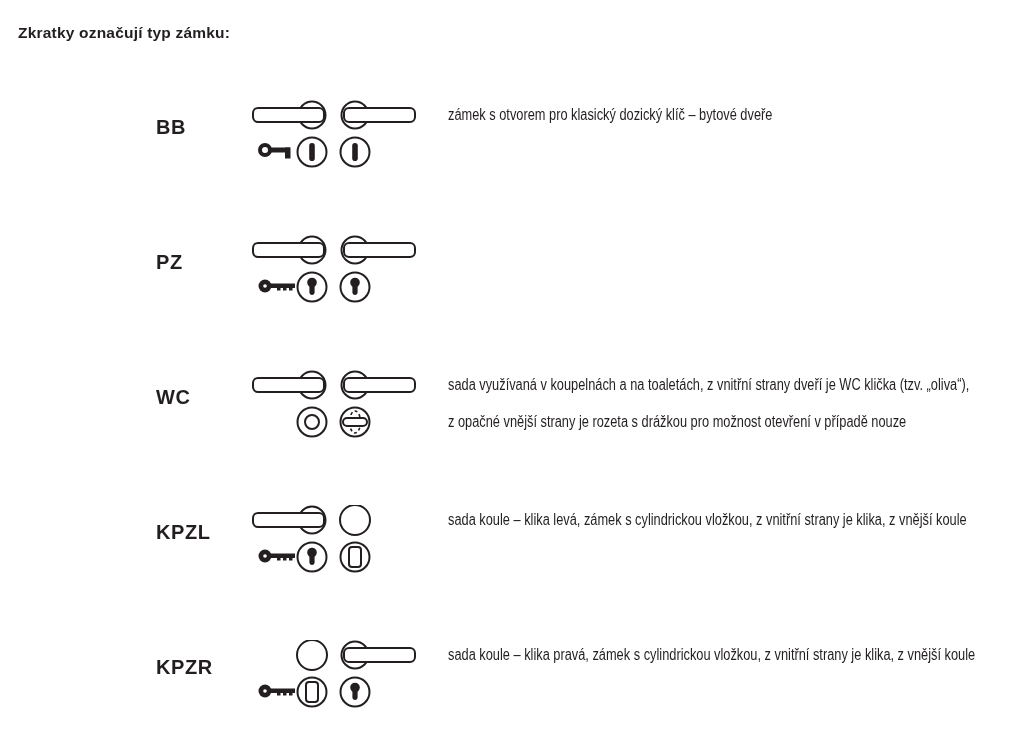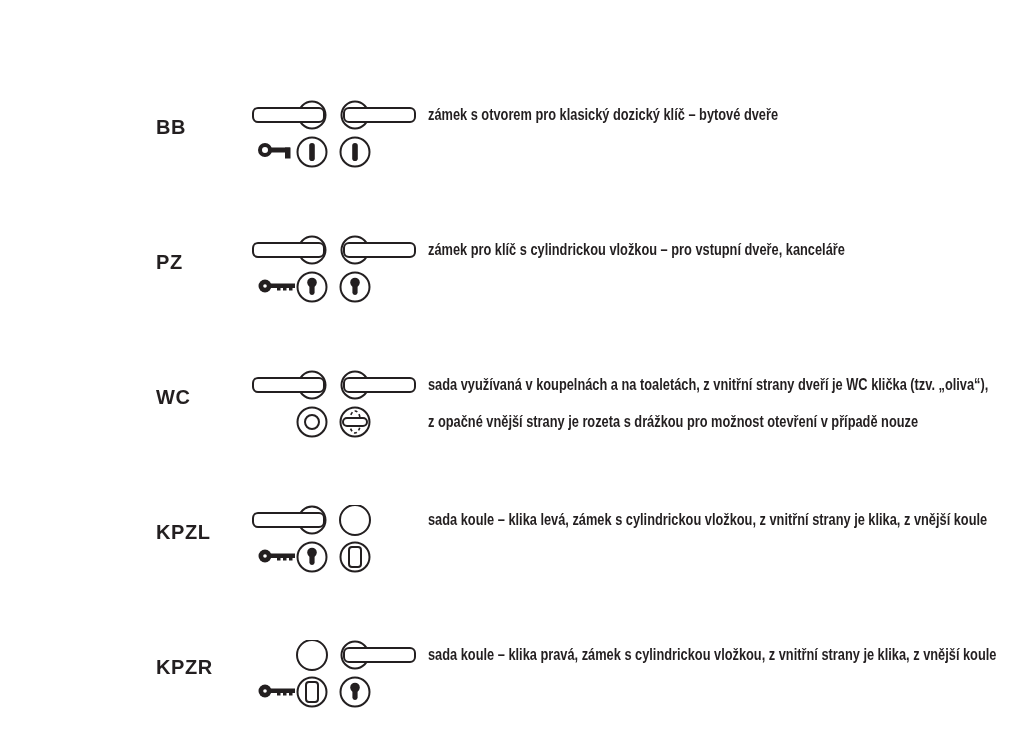--- a/index.html
+++ b/index.html
@@ -19,41 +19,42 @@
     letter-spacing:0.2px;
     white-space:nowrap;
   }
   .row{position:absolute;left:0;width:1011px;height:68px;margin-left:44px;}
   .code{
     position:absolute;left:112px;top:16px;
     font-size:20px;font-weight:bold;letter-spacing:0.6px;
     white-space:nowrap;
   }
   .icon{position:absolute;left:208px;top:0;}
-  .desc{position:absolute;left:384px;top:-4px;font-weight:bold;}
+  .desc{position:absolute;left:404px;top:-4px;}
   .line{
     display:block;
     font-size:16px;
     line-height:37px;
     white-space:nowrap;
     transform:scaleX(0.8);
     transform-origin:0 50%;
   }
   
   svg .o{fill:#ffffff;stroke:#231f20;stroke-width:2;}
   svg .f{fill:#231f20;stroke:none;}
   svg .w{fill:#ffffff;stroke:none;}
   svg .ring{fill:none;stroke:#231f20;stroke-width:4;}
   svg .d{fill:none;stroke:#231f20;stroke-width:1.6;stroke-dasharray:3 2.6;}
 </style>
 </head>
 <body>
 
 <div id="canvas">
 
+  <div class="doc-title">Zkratky označují typ zámku:</div>
 
   <div class="row" style="top:100px">
     <div class="code">BB</div>
     <svg class="icon" width="164" height="68" viewBox="0 0 164 68">
       <circle class="o" cx="60" cy="15" r="13.5"></circle>
       <rect class="o" x="1" y="8" width="71" height="14" rx="5"></rect>
       <circle class="o" cx="103" cy="15" r="13.5"></circle>
       <rect class="o" x="92" y="8" width="71" height="14" rx="5"></rect>
       <circle class="ring" cx="13" cy="50" r="5"></circle>
       <rect class="f" x="17" y="47.5" width="21" height="5"></rect>
@@ -81,23 +82,20 @@
       <rect class="f" x="25" y="52" width="3.5" height="3.5"></rect>
       <rect class="f" x="31" y="52" width="3.5" height="3.5"></rect>
       <rect class="f" x="37" y="52" width="3.5" height="3.5"></rect>
       <circle class="o" cx="60" cy="52" r="14.5"></circle>
       <circle class="f" cx="60" cy="47.5" r="4.8"></circle>
       <rect class="f" x="57.4" y="47.5" width="5.2" height="12.5" rx="2.4"></rect>
       <circle class="o" cx="103" cy="52" r="14.5"></circle>
       <circle class="f" cx="103" cy="47.5" r="4.8"></circle>
       <rect class="f" x="100.4" y="47.5" width="5.2" height="12.5" rx="2.4"></rect>
     </svg>
-    <div class="desc">
-      <span class="line">zámek pro klíč s cylindrickou vložkou – pro vstupní dveře, kanceláře</span>
-    </div>
   </div>
 
   <div class="row" style="top:370px">
     <div class="code">WC</div>
     <svg class="icon" width="164" height="68" viewBox="0 0 164 68">
       <circle class="o" cx="60" cy="15" r="13.5"></circle>
       <rect class="o" x="1" y="8" width="71" height="14" rx="5"></rect>
       <circle class="o" cx="103" cy="15" r="13.5"></circle>
       <rect class="o" x="92" y="8" width="71" height="14" rx="5"></rect>
       <circle class="o" cx="60" cy="52" r="14.5"></circle>

